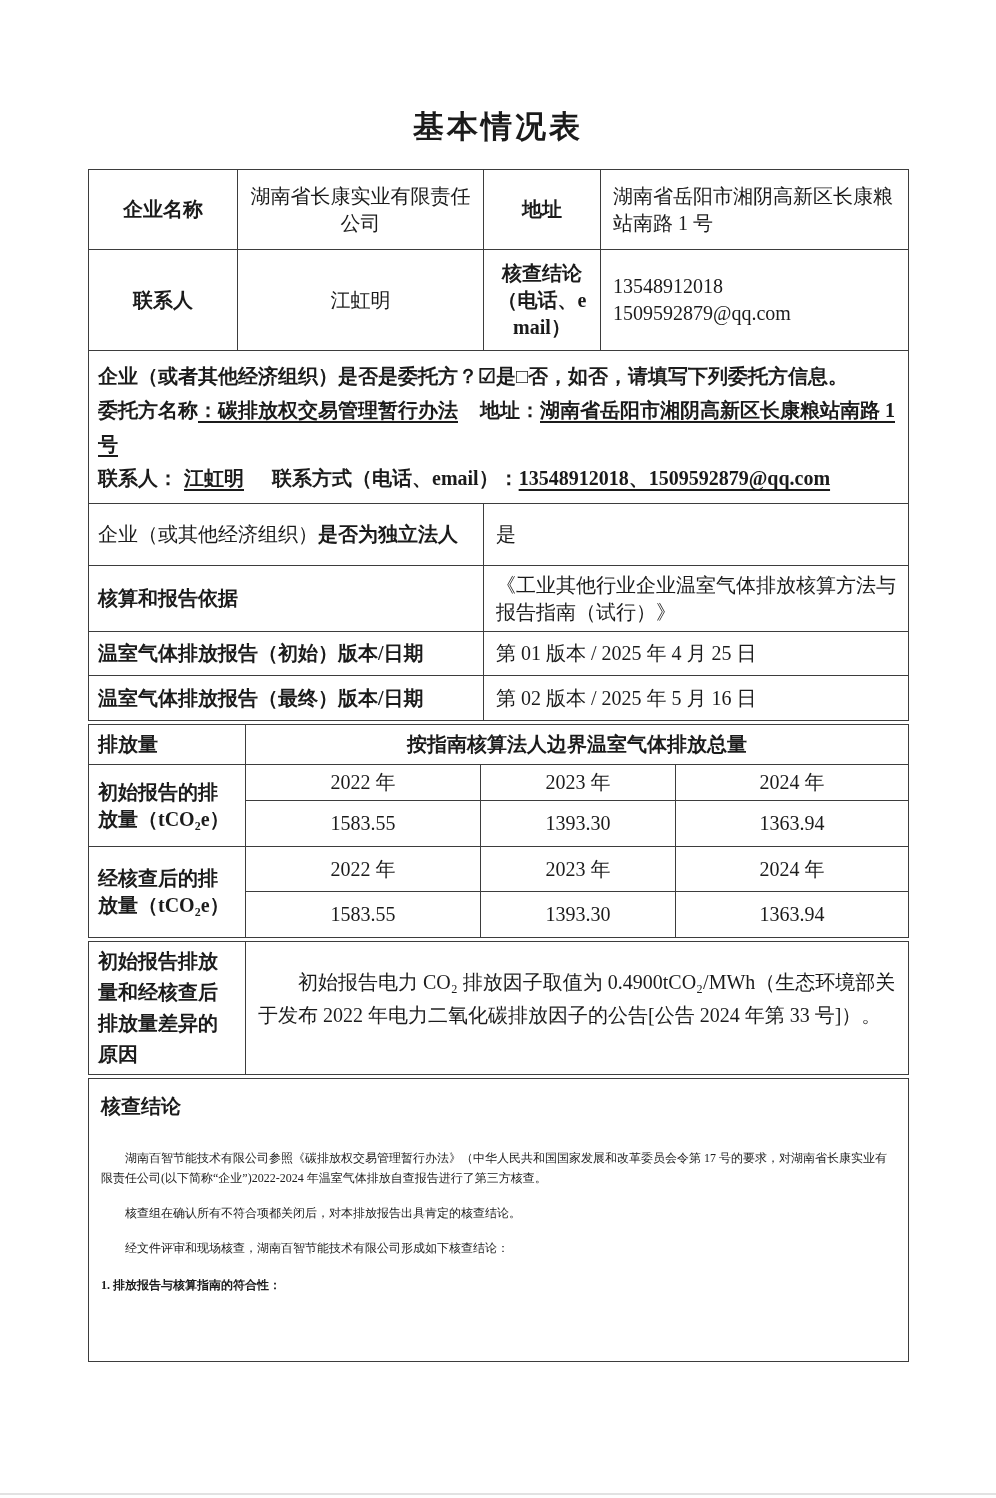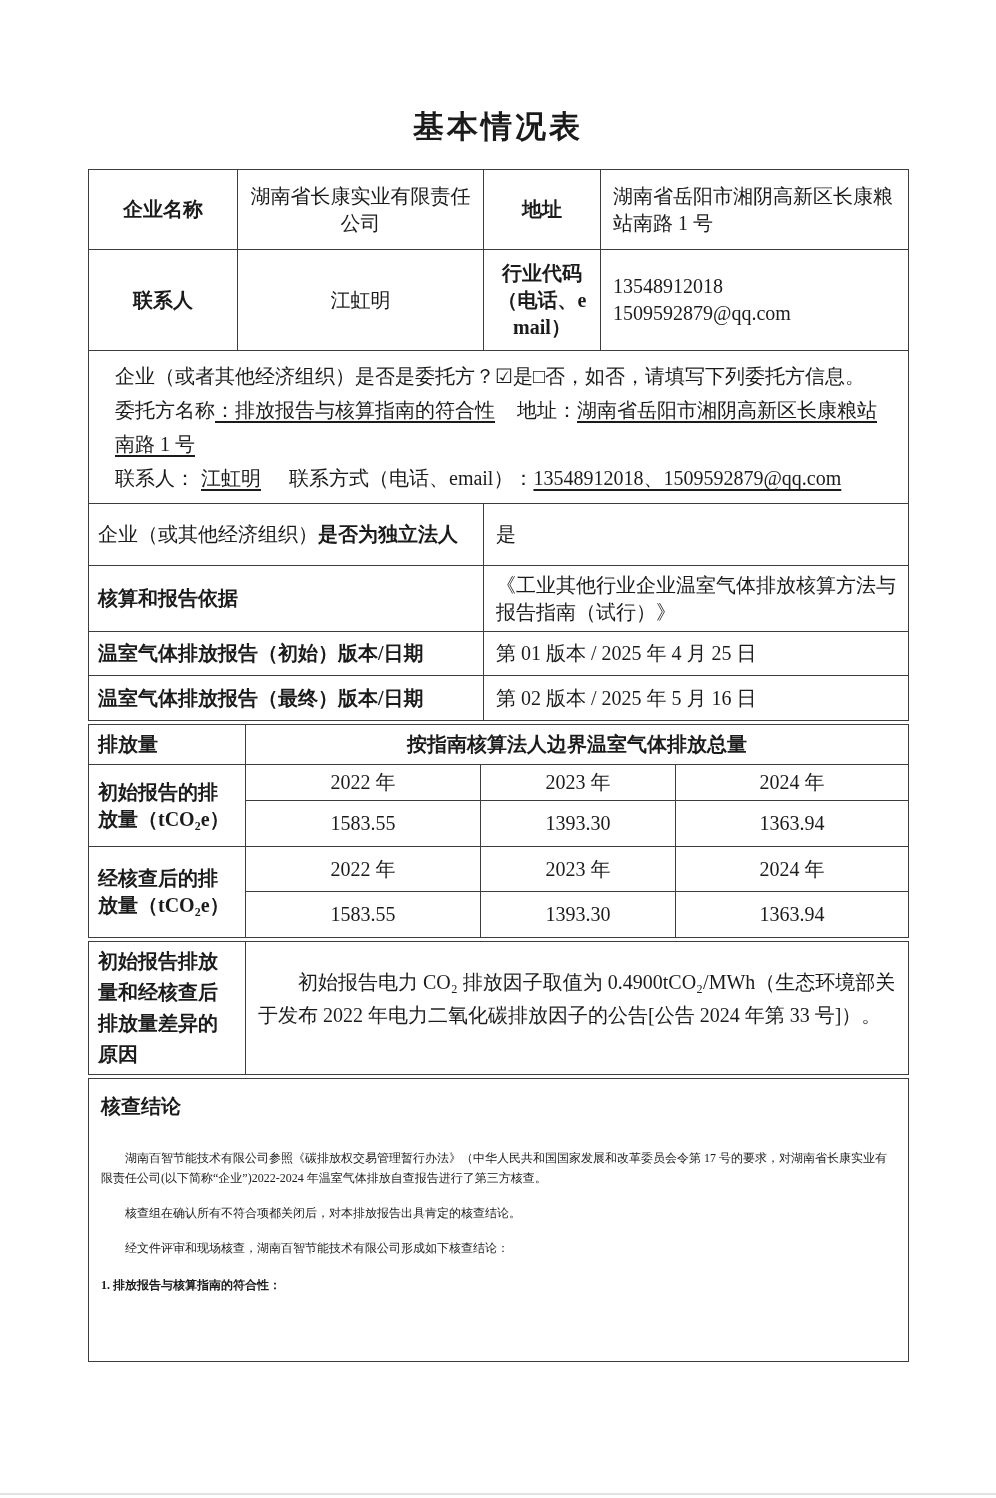--- a/index.html
+++ b/index.html
@@ -31,21 +31,21 @@
     vertical-align: middle;
     padding: 4px 8px;
     word-break: break-all;
   }
   .tbl-block { margin-bottom: 3px; }
   .b { font-weight: bold; }
   .lbl { font-weight: bold; text-align: center; }
   .val-center { text-align: center; }
   .val-left { text-align: left; padding-left: 12px; }
   .u { text-decoration: underline; text-underline-offset: 4px; }
-  .deleg-cell { padding: 8px 26px; line-height: 1.7; vertical-align: top; }
+  .deleg-cell { padding: 8px 9px; line-height: 1.7; vertical-align: top; font-weight: bold; }
   .deleg-line { }
   .sp-l { margin-left: 22px; }
   .sp-s { margin-left: 6px; margin-right: 6px; }
   .midlbl { text-align: left; padding-left: 9px; }
   .block-line { display: block; }
   .diff-cell { padding: 24px 12px; line-height: 1.65; vertical-align: top; text-align: left; }
   .indent { text-indent: 2em; }
   .concl-cell { padding: 14px 12px 10px 12px; vertical-align: top; text-align: left; }
   .concl-heading { font-weight: bold; font-size: 20px; margin-bottom: 28px; }
   .concl-p { font-size: 12px; line-height: 1.68; text-indent: 2em; margin-bottom: 15px; }
@@ -74,33 +74,33 @@
     <tbody>
         <tr style="height:80px">
       <td class="lbl">企业名称</td>
       <td class="val-center">湖南省长康实业有限责任公司</td>
       <td class="lbl">地址</td>
       <td class="val-left">湖南省岳阳市湘阴高新区长康粮站南路 1 号</td>
     </tr>
     <tr style="height:101px">
       <td class="lbl">联系人</td>
       <td class="val-center">江虹明</td>
-      <td class="lbl">行业代码（电话、email）</td>
+      <td class="lbl">核查结论（电话、email）</td>
       <td class="val-left">
         <span class="block-line">13548912018</span>
         <span class="block-line">1509592879@qq.com</span>
       </td>
     </tr>
     <tr style="height:131px">
       <td class="deleg-cell" colspan="4">
         <div class="deleg-line">
           <span>企业（或者其他经济组织）是否是委托方？</span><span>☑是</span><span>□否</span><span>，如否，请填写下列委托方信息。</span>
         </div>
         <div class="deleg-line">
-          <span>委托方名称</span><span class="u">：排放报告与核算指南的符合性</span><span class="sp-l">地址：</span><span class="u">湖南省岳阳市湘阴高新区长康粮站南路 1 号</span>
+          <span>委托方名称</span><span class="u">：碳排放权交易管理暂行办法</span><span class="sp-l">地址：</span><span class="u">湖南省岳阳市湘阴高新区长康粮站南路 1 号</span>
         </div>
         <div class="deleg-line">
           <span>联系人：</span><span class="u sp-s">江虹明</span><span class="sp-l">联系方式（电话、email）：</span><span class="u">13548912018、1509592879@qq.com</span>
         </div>
       </td>
     </tr>
     <tr style="height:62px">
       <td class="midlbl" colspan="2">
         <span>企业（或其他经济组织）</span><span class="b">是否为独立法人</span>
       </td>

